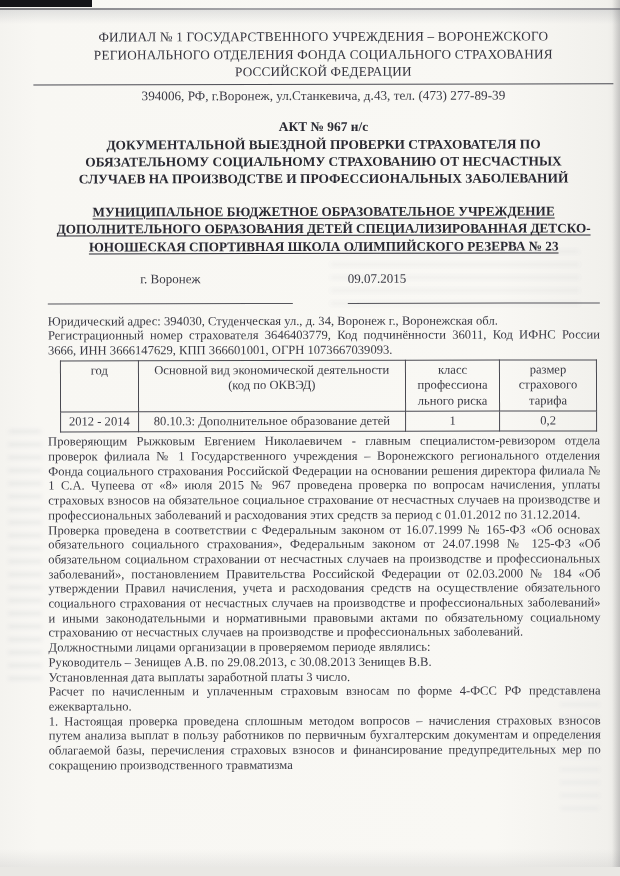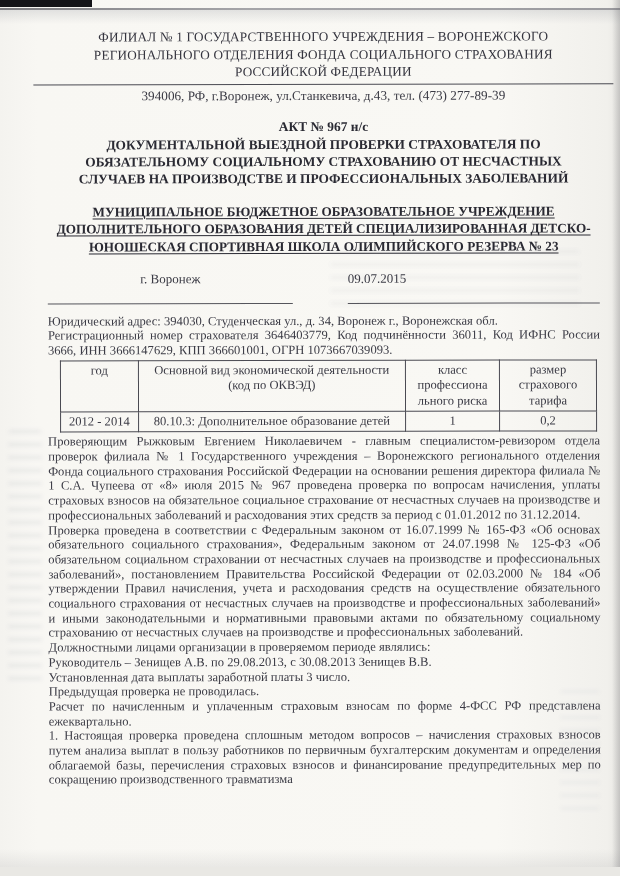--- a/index.html
+++ b/index.html
@@ -150,19 +150,18 @@
         </tr>
       </tbody>
     </table>
 
     <div class="body-text">
       <p>Проверяющим Рыжковым Евгением Николаевичем - главным специалистом-ревизором отдела проверок филиала № 1 Государственного учреждения – Воронежского регионального отделения Фонда социального страхования Российской Федерации на основании решения директора филиала № 1 С.А. Чупеева от «8» июля 2015 № 967 проведена проверка по вопросам начисления, уплаты страховых взносов на обязательное социальное страхование от несчастных случаев на производстве и профессиональных заболеваний и расходования этих средств за период с 01.01.2012 по 31.12.2014.</p>
       <p>Проверка проведена в соответствии с Федеральным законом от 16.07.1999 № 165-ФЗ «Об основах обязательного социального страхования», Федеральным законом от 24.07.1998 № 125-ФЗ «Об обязательном социальном страховании от несчастных случаев на производстве и профессиональных заболеваний», постановлением Правительства Российской Федерации от 02.03.2000 № 184 «Об утверждении Правил начисления, учета и расходования средств на осуществление обязательного социального страхования от несчастных случаев на производстве и профессиональных заболеваний» и иными законодательными и нормативными правовыми актами по обязательному социальному страхованию  от несчастных случаев на производстве и профессиональных заболеваний.</p>
       <p>Должностными лицами организации в проверяемом периоде являлись:</p>
       <p>Руководитель – Зенищев А.В. по 29.08.2013, с 30.08.2013 Зенищев В.В.</p>
       <p>Установленная дата выплаты заработной платы 3 число.</p>
-      <p>Предыдущая проверка не проводилась.</p>
       <p>Расчет по начисленным и уплаченным страховым взносам по форме 4-ФСС РФ представлена ежеквартально.</p>
       <p>1. Настоящая проверка проведена сплошным методом вопросов – начисления страховых взносов путем анализа выплат в пользу работников по первичным бухгалтерским документам и определения облагаемой базы, перечисления страховых взносов и финансирование предупредительных мер по сокращению производственного травматизма</p>
     </div>
 
   </div>
 </div>
 
 </body></html>

